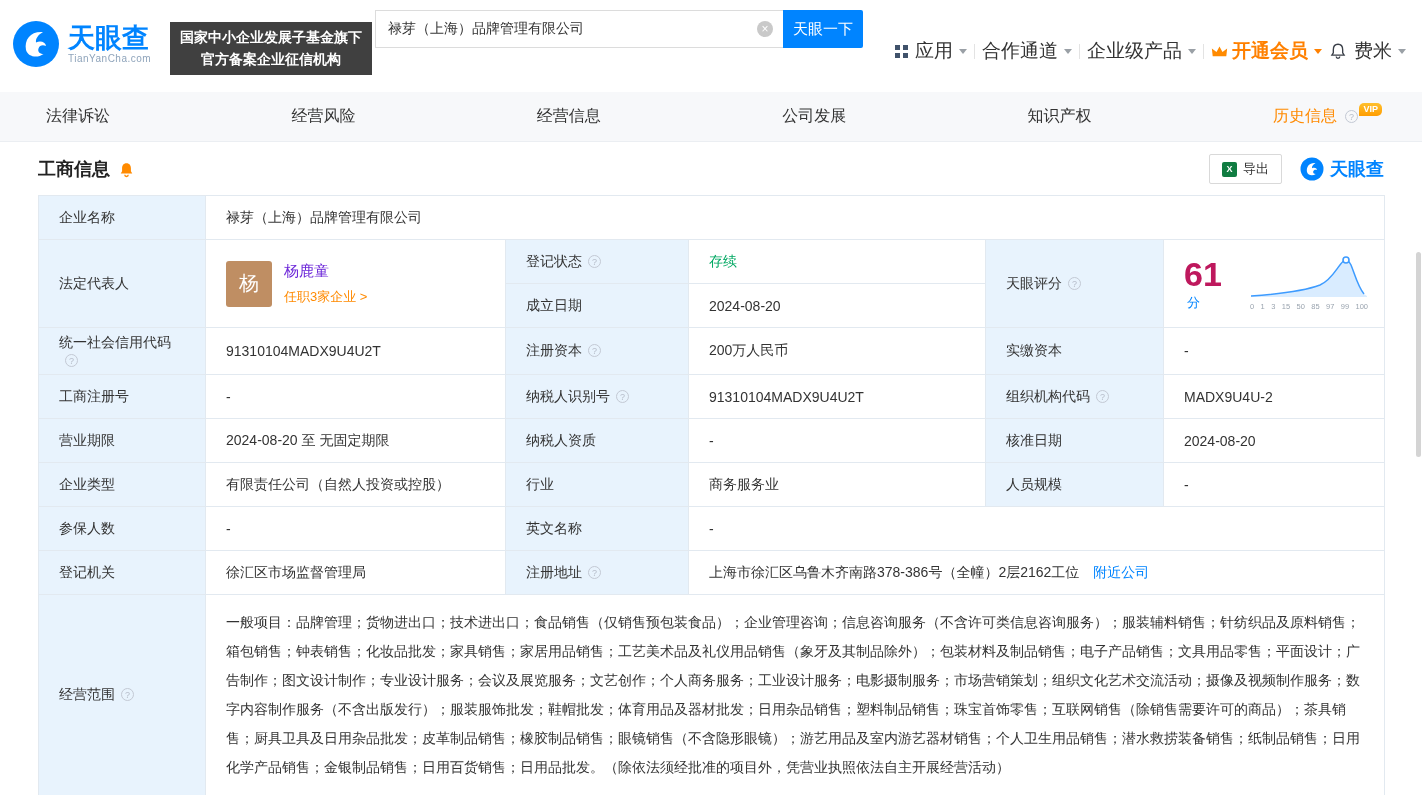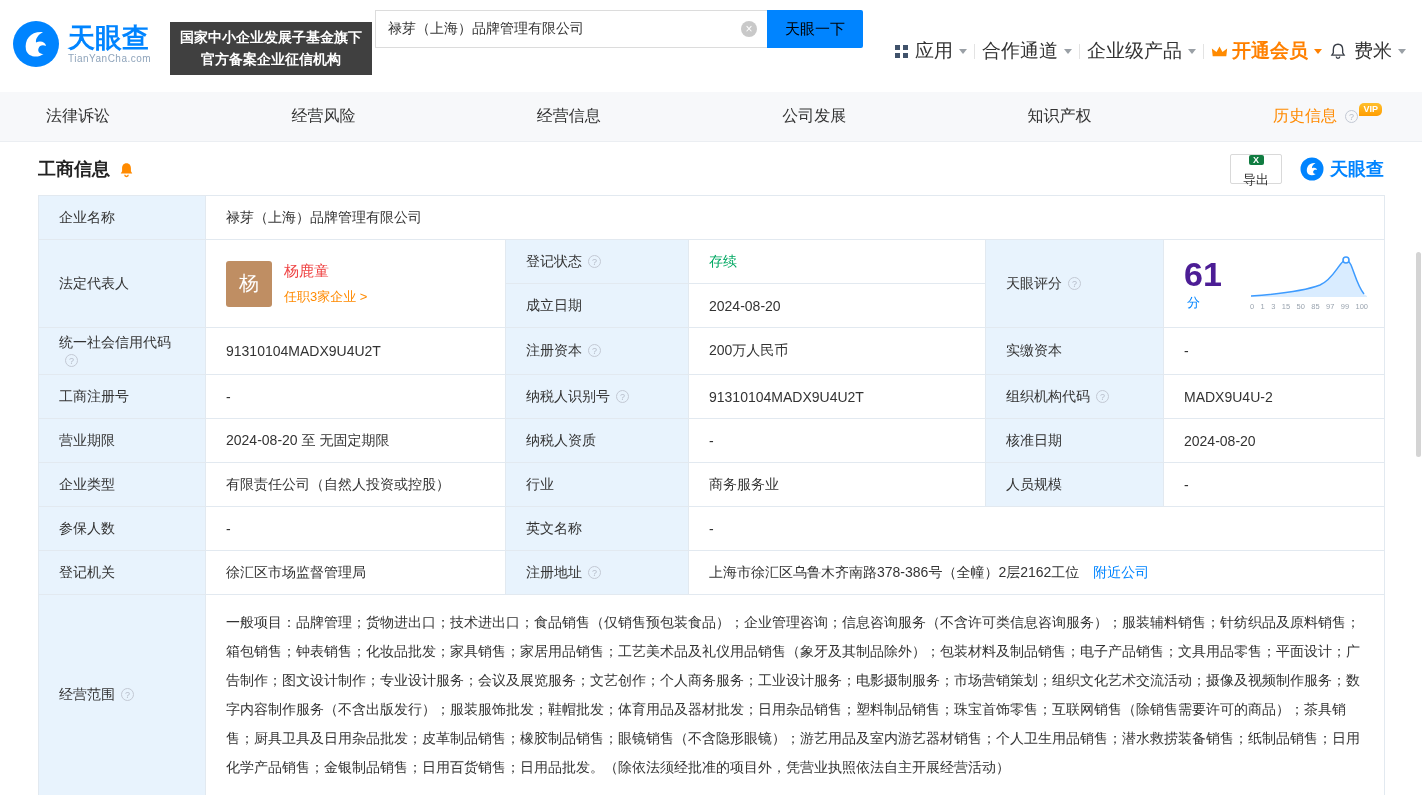--- a/index.html
+++ b/index.html
@@ -24,21 +24,21 @@
   .stab { font-size:13px; color:#333; padding:5px 13px; cursor:pointer; }
   .stab.active { background:#0084ff; color:#fff; font-weight:bold; border-radius:2px 2px 0 0; }
   .sbox { display:flex; height:38px; }
   .sinput-wrap { position:relative; flex:1; }
   .sinput-wrap input { width:100%; height:38px; border:1px solid #dcdcdc; border-right:none;
     padding:0 34px 0 12px; font-size:14px; color:#333; outline:none;
     font-family:"Liberation Sans","DejaVu Sans",sans-serif; }
   .clear-icon { position:absolute; right:10px; top:11px; width:16px; height:16px; border-radius:50%;
     background:#c9c9c9; color:#fff; font-size:12px; line-height:16px; text-align:center; cursor:pointer; }
   .clear-icon::before { content:"×"; }
-  .search-btn { width:96px; height:38px; background:#0084ff; color:#000000; border:none; font-size:15px;
+  .search-btn { width:80px; height:38px; background:#0084ff; color:#ffffff; border:none; font-size:15px;
     cursor:pointer; border-radius:0 2px 2px 0; font-family:"Liberation Sans","DejaVu Sans",sans-serif; }
 
   .top-nav { position:absolute; right:16px; top:38px; display:flex; align-items:center; gap:7px;
     font-size:19px; color:#333; }
   .nav-item { display:flex; align-items:center; gap:4px; cursor:pointer; white-space:nowrap; }
   .caret { width:0; height:0; border-left:4px solid transparent; border-right:4px solid transparent;
     border-top:5px solid #9aa0a6; display:inline-block; margin-left:2px; }
   .divider { width:1px; height:15px; background:#e3e3e3; }
   .grid-icon { width:5px; height:5px; background:#40526b; box-shadow:8px 0 #40526b, 0 8px #40526b, 8px 8px #40526b;
     margin:0 11px 8px 0; display:inline-block; }
@@ -64,44 +64,44 @@
   .help::before { content:"?"; }
   .mtab.history .help { align-self:center; margin-left:8px; }
 
   
   .section-head { display:flex; justify-content:space-between; align-items:center; padding:12px 38px 11px; }
   .sec-left { display:flex; align-items:center; gap:8px; }
   .sec-title { font-size:18px; font-weight:bold; color:#222; }
   .sec-right { display:flex; align-items:center; gap:18px; }
   .export-btn { display:flex; align-items:center; gap:6px; border:1px solid #d9d9d9; background:#fff;
     height:30px; padding:0 12px; border-radius:2px; font-size:13px; color:#333; cursor:pointer;
-    font-family:"Liberation Sans","DejaVu Sans",sans-serif;flex-direction:column; }
+    font-family:"Liberation Sans","DejaVu Sans",sans-serif; }
   .excel-icon { width:15px; height:15px; background:#107c41; color:#fff; font-size:9px; font-weight:bold;
     border-radius:2px; display:flex; align-items:center; justify-content:center; }
   .excel-icon::before { content:"X"; }
   .mini-logo { display:flex; align-items:center; gap:6px; }
   .mini-logo .logo-icon { width:24px; height:24px; }
   .mini-logo-text { font-size:18px; font-weight:bold; color:#0084ff; }
 
   
   .info-table { width:1346px; margin:0 38px; border-collapse:collapse; table-layout:fixed; font-size:14px; }
   .info-table td { border:1px solid #e2e9f0; height:44px; padding:6px 16px 6px 20px;
     vertical-align:middle; color:#333; word-break:break-all; }
   .info-table td.lbl { background:#e8f3fd; color:#333; }
   .status-ok { color:#00a862; }
   .near-link { color:#0084ff; margin-left:14px; cursor:pointer; white-space:nowrap; }
 
   .rep { display:flex; align-items:center; gap:12px; }
   .avatar { width:46px; height:46px; background:#bf8e63; color:#fff; font-size:20px; border-radius:3px;
     display:flex; align-items:center; justify-content:center; flex:none; cursor:pointer; }
-  .rep-name { color:#ef4444; font-size:15px; margin-bottom:7px; cursor:pointer; }
+  .rep-name { color:#6d28d9; font-size:15px; margin-bottom:7px; cursor:pointer; }
   .rep-note { color:#ff8a00; font-size:13px; cursor:pointer; }
 
   .score-wrap { display:flex; align-items:center; gap:16px; }
-  .score-num { font-size:34px; font-weight:bold; color:#4c1d95; }
+  .score-num { font-size:34px; font-weight:bold; color:#be185d; }
   .score-unit { font-size:13px; color:#0084ff; margin-left:3px; }
   .chart-box { width:120px; }
   .axis { display:flex; justify-content:space-between; font-size:7.5px; color:#9aa4af; width:118px;
     margin-top:1px; }
 
   .scope-cell { line-height:29px; padding:13px 20px 13px 20px !important; text-align:left; }
 
   .scroll-thumb { position:absolute; right:1px; top:252px; width:5px; height:205px;
     background:#d4d4d4; border-radius:3px; }
 </style>

